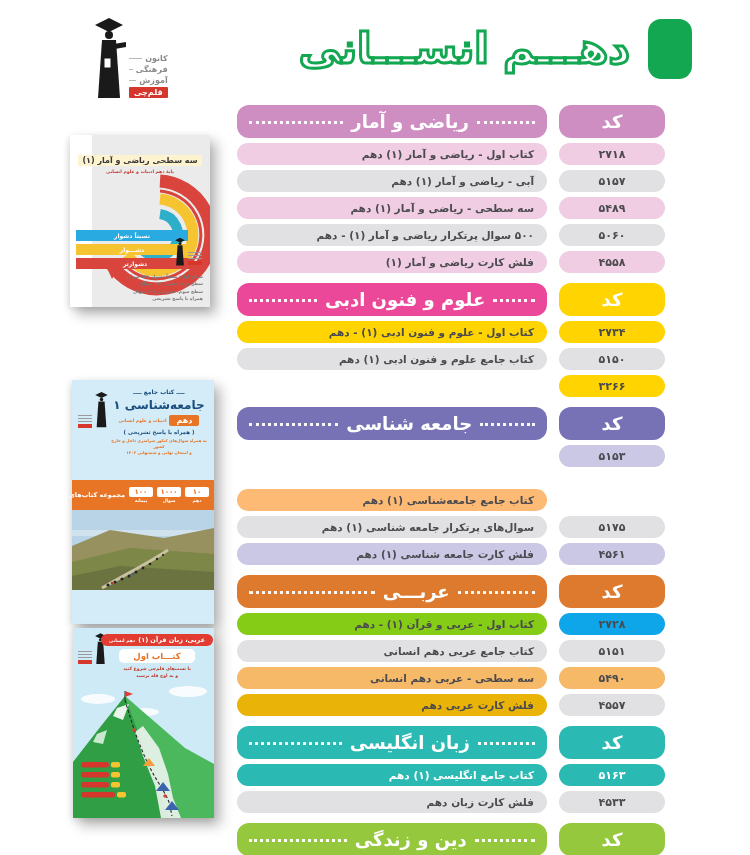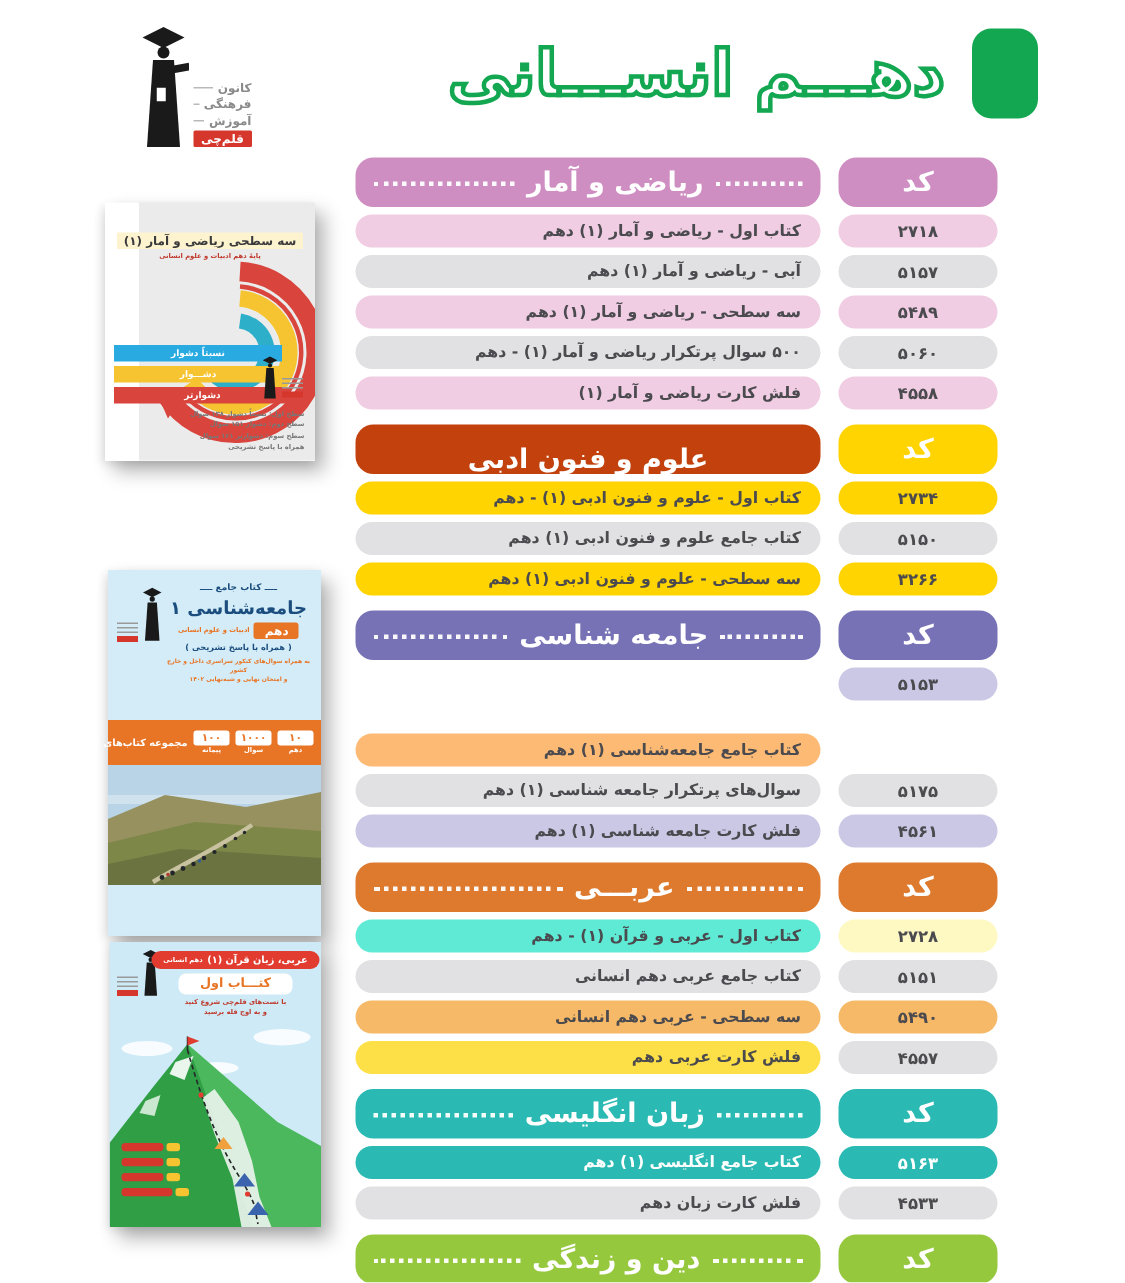--- a/index.html
+++ b/index.html
@@ -183,21 +183,21 @@
           <div class="pill cell subjP" style="background: rgb(240, 205, 227); color: rgb(74, 74, 79);">
             <span>فلش کارت ریاضی و آمار (۱)</span>
           </div>
         </div>
       </div>
       <div class="section">
         <div class="trow">
           <div class="pill hdr codeP" style="background: rgb(255, 212, 0);">
             <span>کد</span>
           </div>
-          <div class="pill hdr subjP" style="background: #c2410c; flex-direction: column;">
+          <div class="pill hdr subjP" style="background: #ec4899;">
             <span class="dots dots-a"></span>
             <span class="hlab">علوم و فنون ادبی</span>
             <span class="dots dots-b"></span>
           </div>
         </div>
         <div class="trow">
           <div class="pill cell codeP" style="background: rgb(255, 212, 0); color: rgb(74, 74, 79);">
             <span>۲۷۳۴</span>
           </div>
           <div class="pill cell subjP" style="background: rgb(255, 212, 0); color: rgb(74, 74, 79);">
@@ -208,23 +208,20 @@
           <div class="pill cell codeP" style="background: rgb(225, 225, 227); color: rgb(74, 74, 79);">
             <span>۵۱۵۰</span>
           </div>
           <div class="pill cell subjP" style="background: rgb(225, 225, 227); color: rgb(74, 74, 79);">
             <span>کتاب جامع علوم و فنون ادبی (۱) دهم</span>
           </div>
         </div>
         <div class="trow">
           <div class="pill cell codeP" style="background: rgb(255, 212, 0); color: rgb(74, 74, 79);">
             <span>۳۲۶۶</span>
-          </div>
-          <div class="pill cell subjP" style="background: rgb(255, 212, 0); color: rgb(74, 74, 79);">
-            <span>سه سطحی - علوم و فنون ادبی (۱) دهم</span>
           </div>
         </div>
       </div>
       <div class="section">
         <div class="trow">
           <div class="pill hdr codeP" style="background: rgb(118, 114, 181);">
             <span>کد</span>
           </div>
           <div class="pill hdr subjP" style="background: rgb(118, 114, 181);">
             <span class="dots dots-a"></span>
@@ -262,24 +259,24 @@
           <div class="pill hdr codeP" style="background: rgb(221, 122, 46);">
             <span>کد</span>
           </div>
           <div class="pill hdr subjP" style="background: rgb(221, 122, 46);">
             <span class="dots dots-a"></span>
             <span class="hlab">عربـــی</span>
             <span class="dots dots-b"></span>
           </div>
         </div>
         <div class="trow">
-          <div class="pill cell codeP" style="background: #fef9c3; color: rgb(74, 74, 79);">
+          <div class="pill cell codeP" style="background: #0ea5e9; color: rgb(74, 74, 79);">
             <span>۲۷۲۸</span>
           </div>
-          <div class="pill cell subjP" style="background: #5eead4; color: rgb(74, 74, 79);">
+          <div class="pill cell subjP" style="background: #84cc16; color: rgb(74, 74, 79);">
             <span>کتاب اول - عربی و قرآن (۱) - دهم</span>
           </div>
         </div>
         <div class="trow">
           <div class="pill cell codeP" style="background: rgb(225, 225, 227); color: rgb(74, 74, 79);">
             <span>۵۱۵۱</span>
           </div>
           <div class="pill cell subjP" style="background: rgb(225, 225, 227); color: rgb(74, 74, 79);">
             <span>کتاب جامع عربی دهم انسانی</span>
           </div>
@@ -289,21 +286,21 @@
             <span>۵۴۹۰</span>
           </div>
           <div class="pill cell subjP" style="background: rgb(245, 185, 104); color: rgb(74, 74, 79);">
             <span>سه سطحی - عربی دهم انسانی</span>
           </div>
         </div>
         <div class="trow">
           <div class="pill cell codeP" style="background: rgb(225, 225, 227); color: rgb(74, 74, 79);">
             <span>۴۵۵۷</span>
           </div>
-          <div class="pill cell subjP" style="background: #fde047; color: rgb(74, 74, 79);">
+          <div class="pill cell subjP" style="background: #eab308; color: rgb(74, 74, 79);">
             <span>فلش کارت عربی دهم</span>
           </div>
         </div>
       </div>
       <div class="section">
         <div class="trow">
           <div class="pill hdr codeP" style="background: rgb(43, 186, 179);">
             <span>کد</span>
           </div>
           <div class="pill hdr subjP" style="background: rgb(43, 186, 179);">

